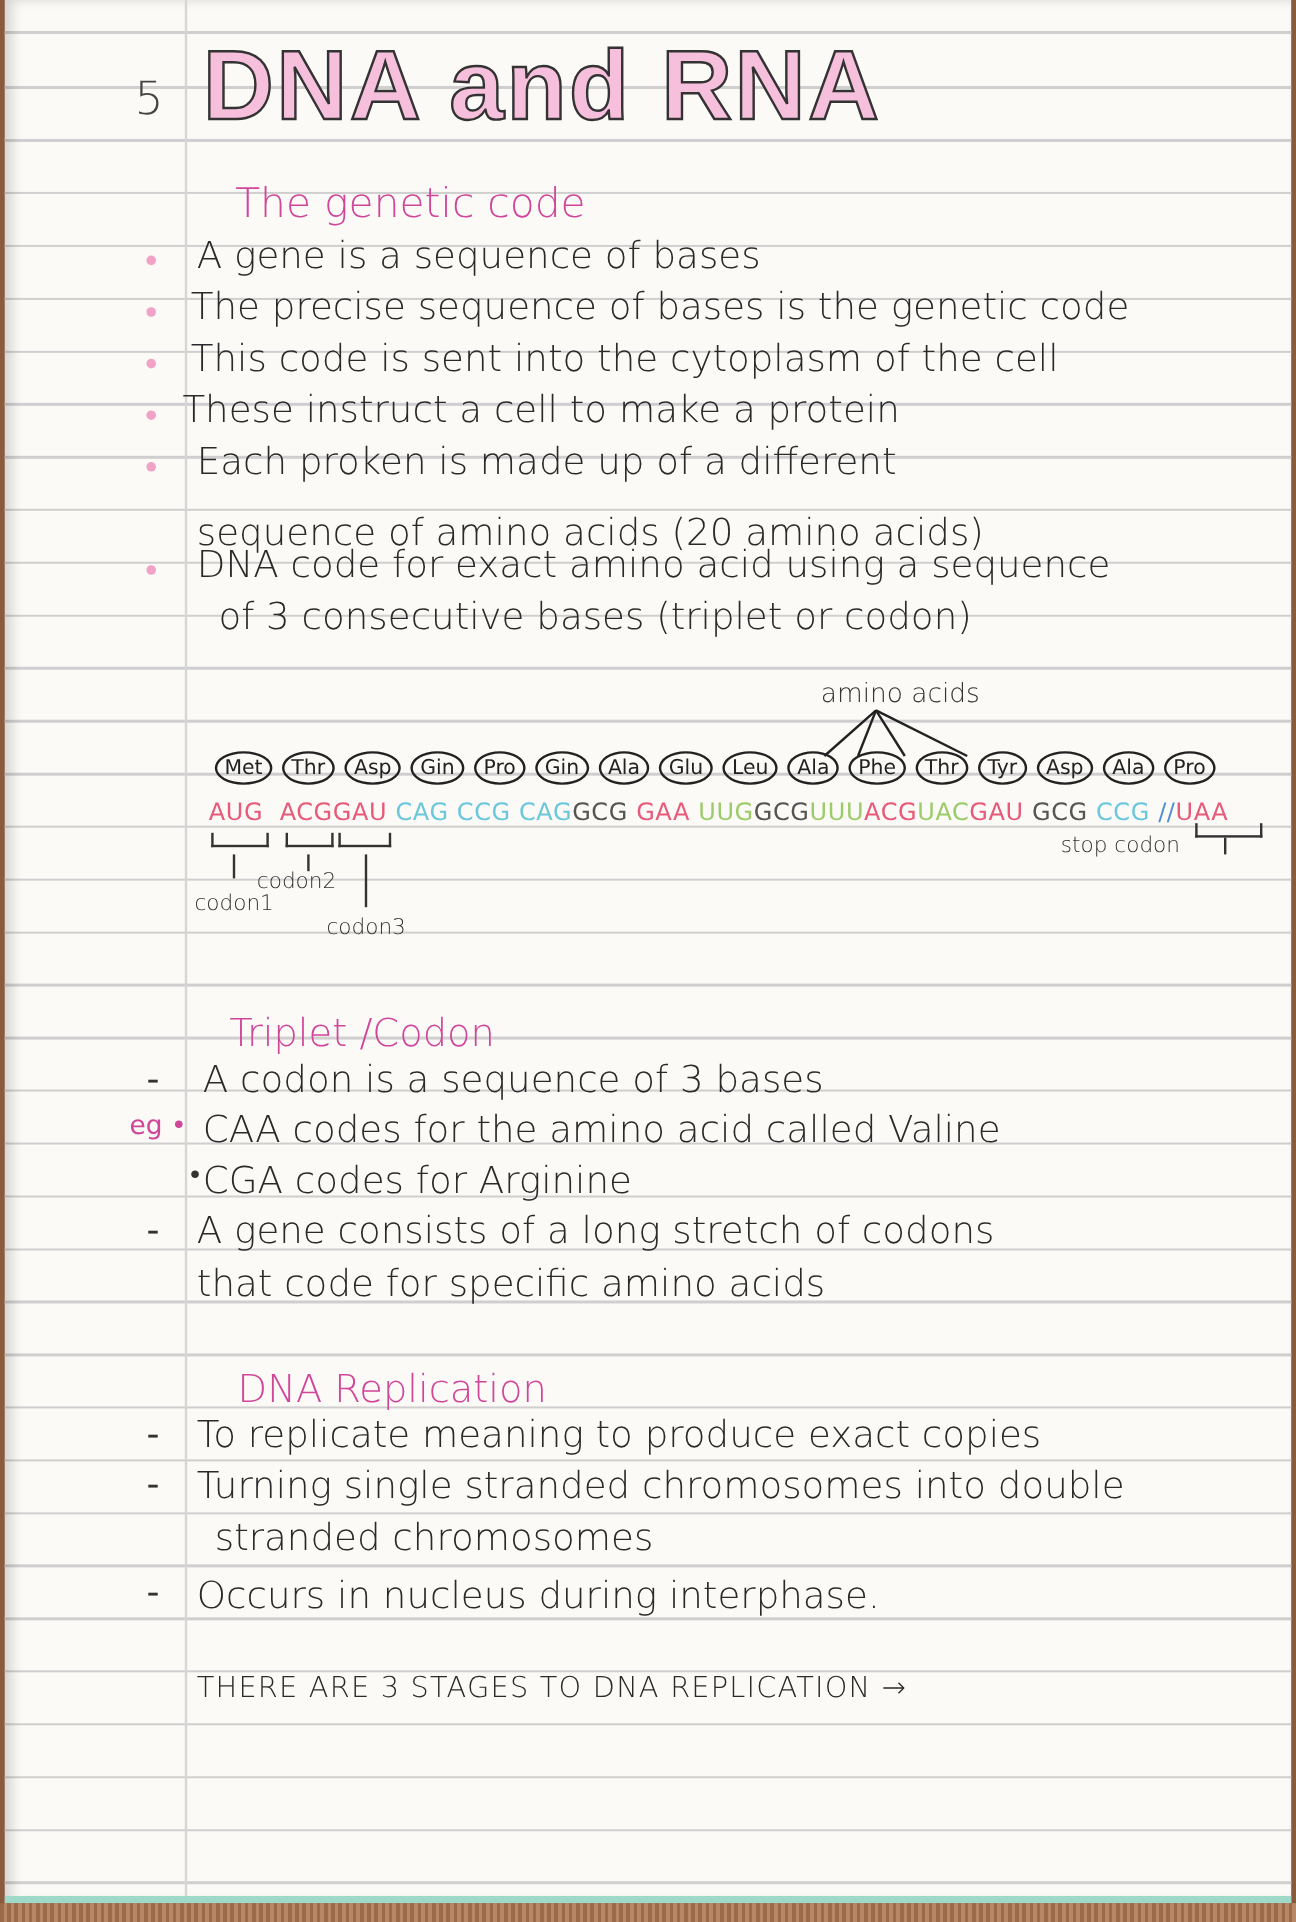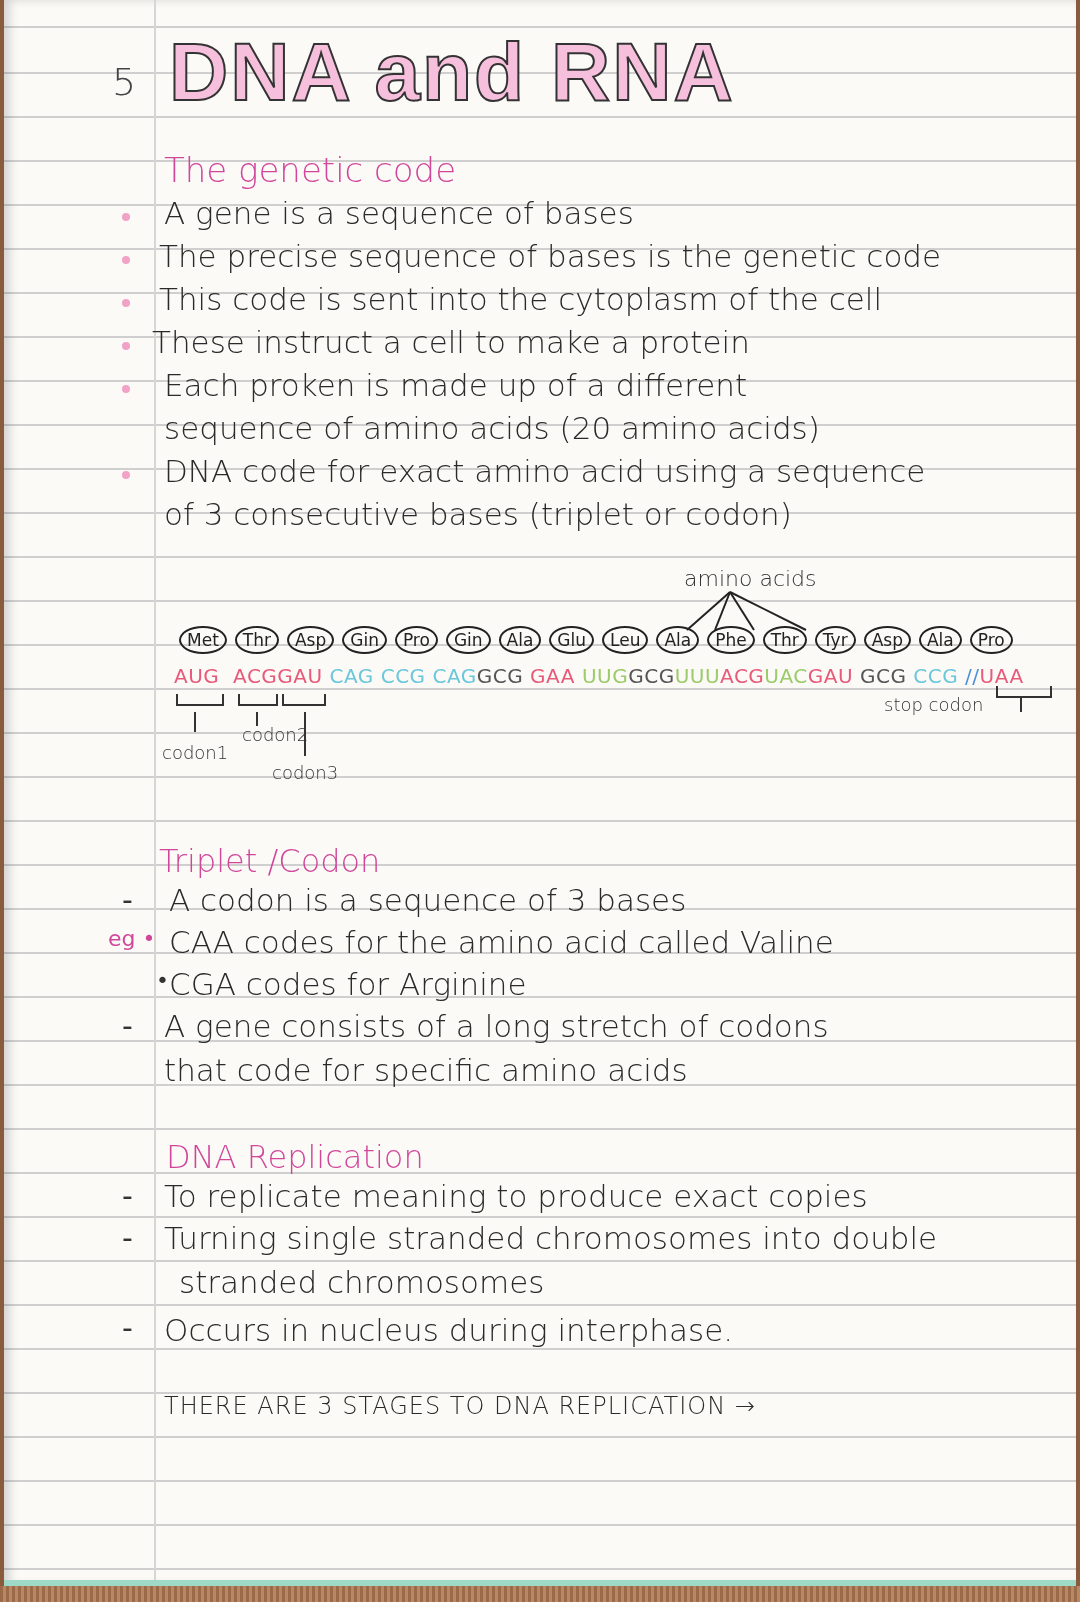--- a/index.html
+++ b/index.html
@@ -25,21 +25,21 @@
       background: repeating-linear-gradient(90deg, #9b6a48 0 3px, #b88864 3px 6px);
     }
     .tealedge { position:absolute; left:0; top:1580px; width:1072px; height:6px; background:#9fd9c8; }
     .hw { position: absolute; color: #2a2a2a; font-family: "DejaVu Sans", sans-serif; font-weight: 300; white-space: nowrap; }
     .page-num { left: 108px; top: 60px; font-size: 38px; color: #444; }
     .title {
       left: 165px; top: 25px; font-size: 82px; font-weight: bold;
       color: #f6bfdc; -webkit-text-stroke: 2px #333; letter-spacing: 2px;
       font-family: "Liberation Sans", sans-serif;
     }
-    .heading { color: #d0479a; font-size: 34px; }
+    .heading { color: #d0479a; font-size: 34px; margin-left: 32px; }
     .line { font-size: 31px; }
     .bullet-dot { position:absolute; width:8px; height:8px; border-radius:50%; background:#f2a2c7; }
     .dash { position:absolute; font-size: 30px; color:#333; }
     .codon-row { position:absolute; left:172px; top:648px; height:40px; display:flex; gap:8px; }
     .aa {
       border: 2px solid #222; border-radius: 50%; padding: 2px 6px;
       font-size: 17px; color:#222; font-family: "DejaVu Sans", sans-serif; height:20px; line-height:20px;
     }
     .seq { position:absolute; left:170px; top:668px; font-size:20px; letter-spacing:0.5px; font-family:"DejaVu Sans", sans-serif; white-space:nowrap; }
     .small { font-size: 18px; color:#333; }
@@ -65,25 +65,25 @@
   <div class="hw line" style="left:155px; top:238px;">The precise sequence of bases is the genetic code</div>
 
   <div class="bullet-dot" style="left:118px; top:299px;"></div>
   <div class="hw line" style="left:155px; top:281px;">This code is sent into the cytoplasm of the cell</div>
 
   <div class="bullet-dot" style="left:118px; top:342px;"></div>
   <div class="hw line" style="left:148px; top:324px;">These instruct a cell to make a protein</div>
 
   <div class="bullet-dot" style="left:118px; top:385px;"></div>
   <div class="hw line" style="left:160px; top:367px;">Each proken is made up of a different</div>
-  <div class="hw line" style="left:160px; top:410px;">sequence of amino acids (20 amino acids)</div>
+  <div class="hw line" style="left:160px; top:426px;">sequence of amino acids (20 amino acids)</div>
 
   <div class="bullet-dot" style="left:118px; top:471px;"></div>
   <div class="hw line" style="left:160px; top:453px;">DNA code for exact amino acid using a sequence</div>
-  <div class="hw line" style="left:160px; top:496px;">of 3 consecutive bases (triplet or codon)</div>
+  <div class="hw line" style="left:178px; top:496px;">of 3 consecutive bases (triplet or codon)</div>
 
   <div class="hw small" style="left:680px; top:566px; font-size:22px;">amino acids</div>
   <svg class="lines" width="1072" height="1586">
     <line x1="726" y1="592" x2="683" y2="630" stroke="#222" stroke-width="2"></line>
     <line x1="726" y1="592" x2="711" y2="630" stroke="#222" stroke-width="2"></line>
     <line x1="726" y1="592" x2="750" y2="630" stroke="#222" stroke-width="2"></line>
     <line x1="726" y1="592" x2="802" y2="630" stroke="#222" stroke-width="2"></line>
   </svg>
 
   <div class="codon-row" style="top:626px; left:175px;">
@@ -117,21 +117,21 @@
     <span class="codon" style="color:#6bc7dc">CCG</span>
     <span style="color:#4f8fd8">//</span><span style="color:#e85a7a">UAA</span>
   </div>
 
   <div class="bracket" style="left:172px; top:694px; width:44px;"></div>
   <div class="bracket" style="left:234px; top:694px; width:36px;"></div>
   <div class="bracket" style="left:278px; top:694px; width:40px;"></div>
   <div class="vline" style="left:190px; top:712px; height:20px;"></div>
   <div class="vline" style="left:252px; top:712px; height:14px;"></div>
   <div class="vline" style="left:300px; top:712px; height:44px;"></div>
-  <div class="hw small" style="left:210px; top:724px;margin-left:28px;">codon2</div>
+  <div class="hw small" style="left:210px; top:724px;">codon2</div>
   <div class="hw small" style="left:158px; top:742px;">codon1</div>
   <div class="hw small" style="left:268px; top:750px;margin-top:12px;">codon3</div>
 
   <div class="bracket" style="left:992px; top:686px; width:52px;"></div>
   <div class="vline" style="left:1016px; top:698px; height:14px;"></div>
   <div class="hw small" style="left:880px; top:694px;">stop codon</div>
 
   <div class="hw heading" style="left:155px; top:842px; font-size:32px;">Triplet /Codon</div>
 
   <div class="dash" style="left:118px; top:882px;">-</div>

